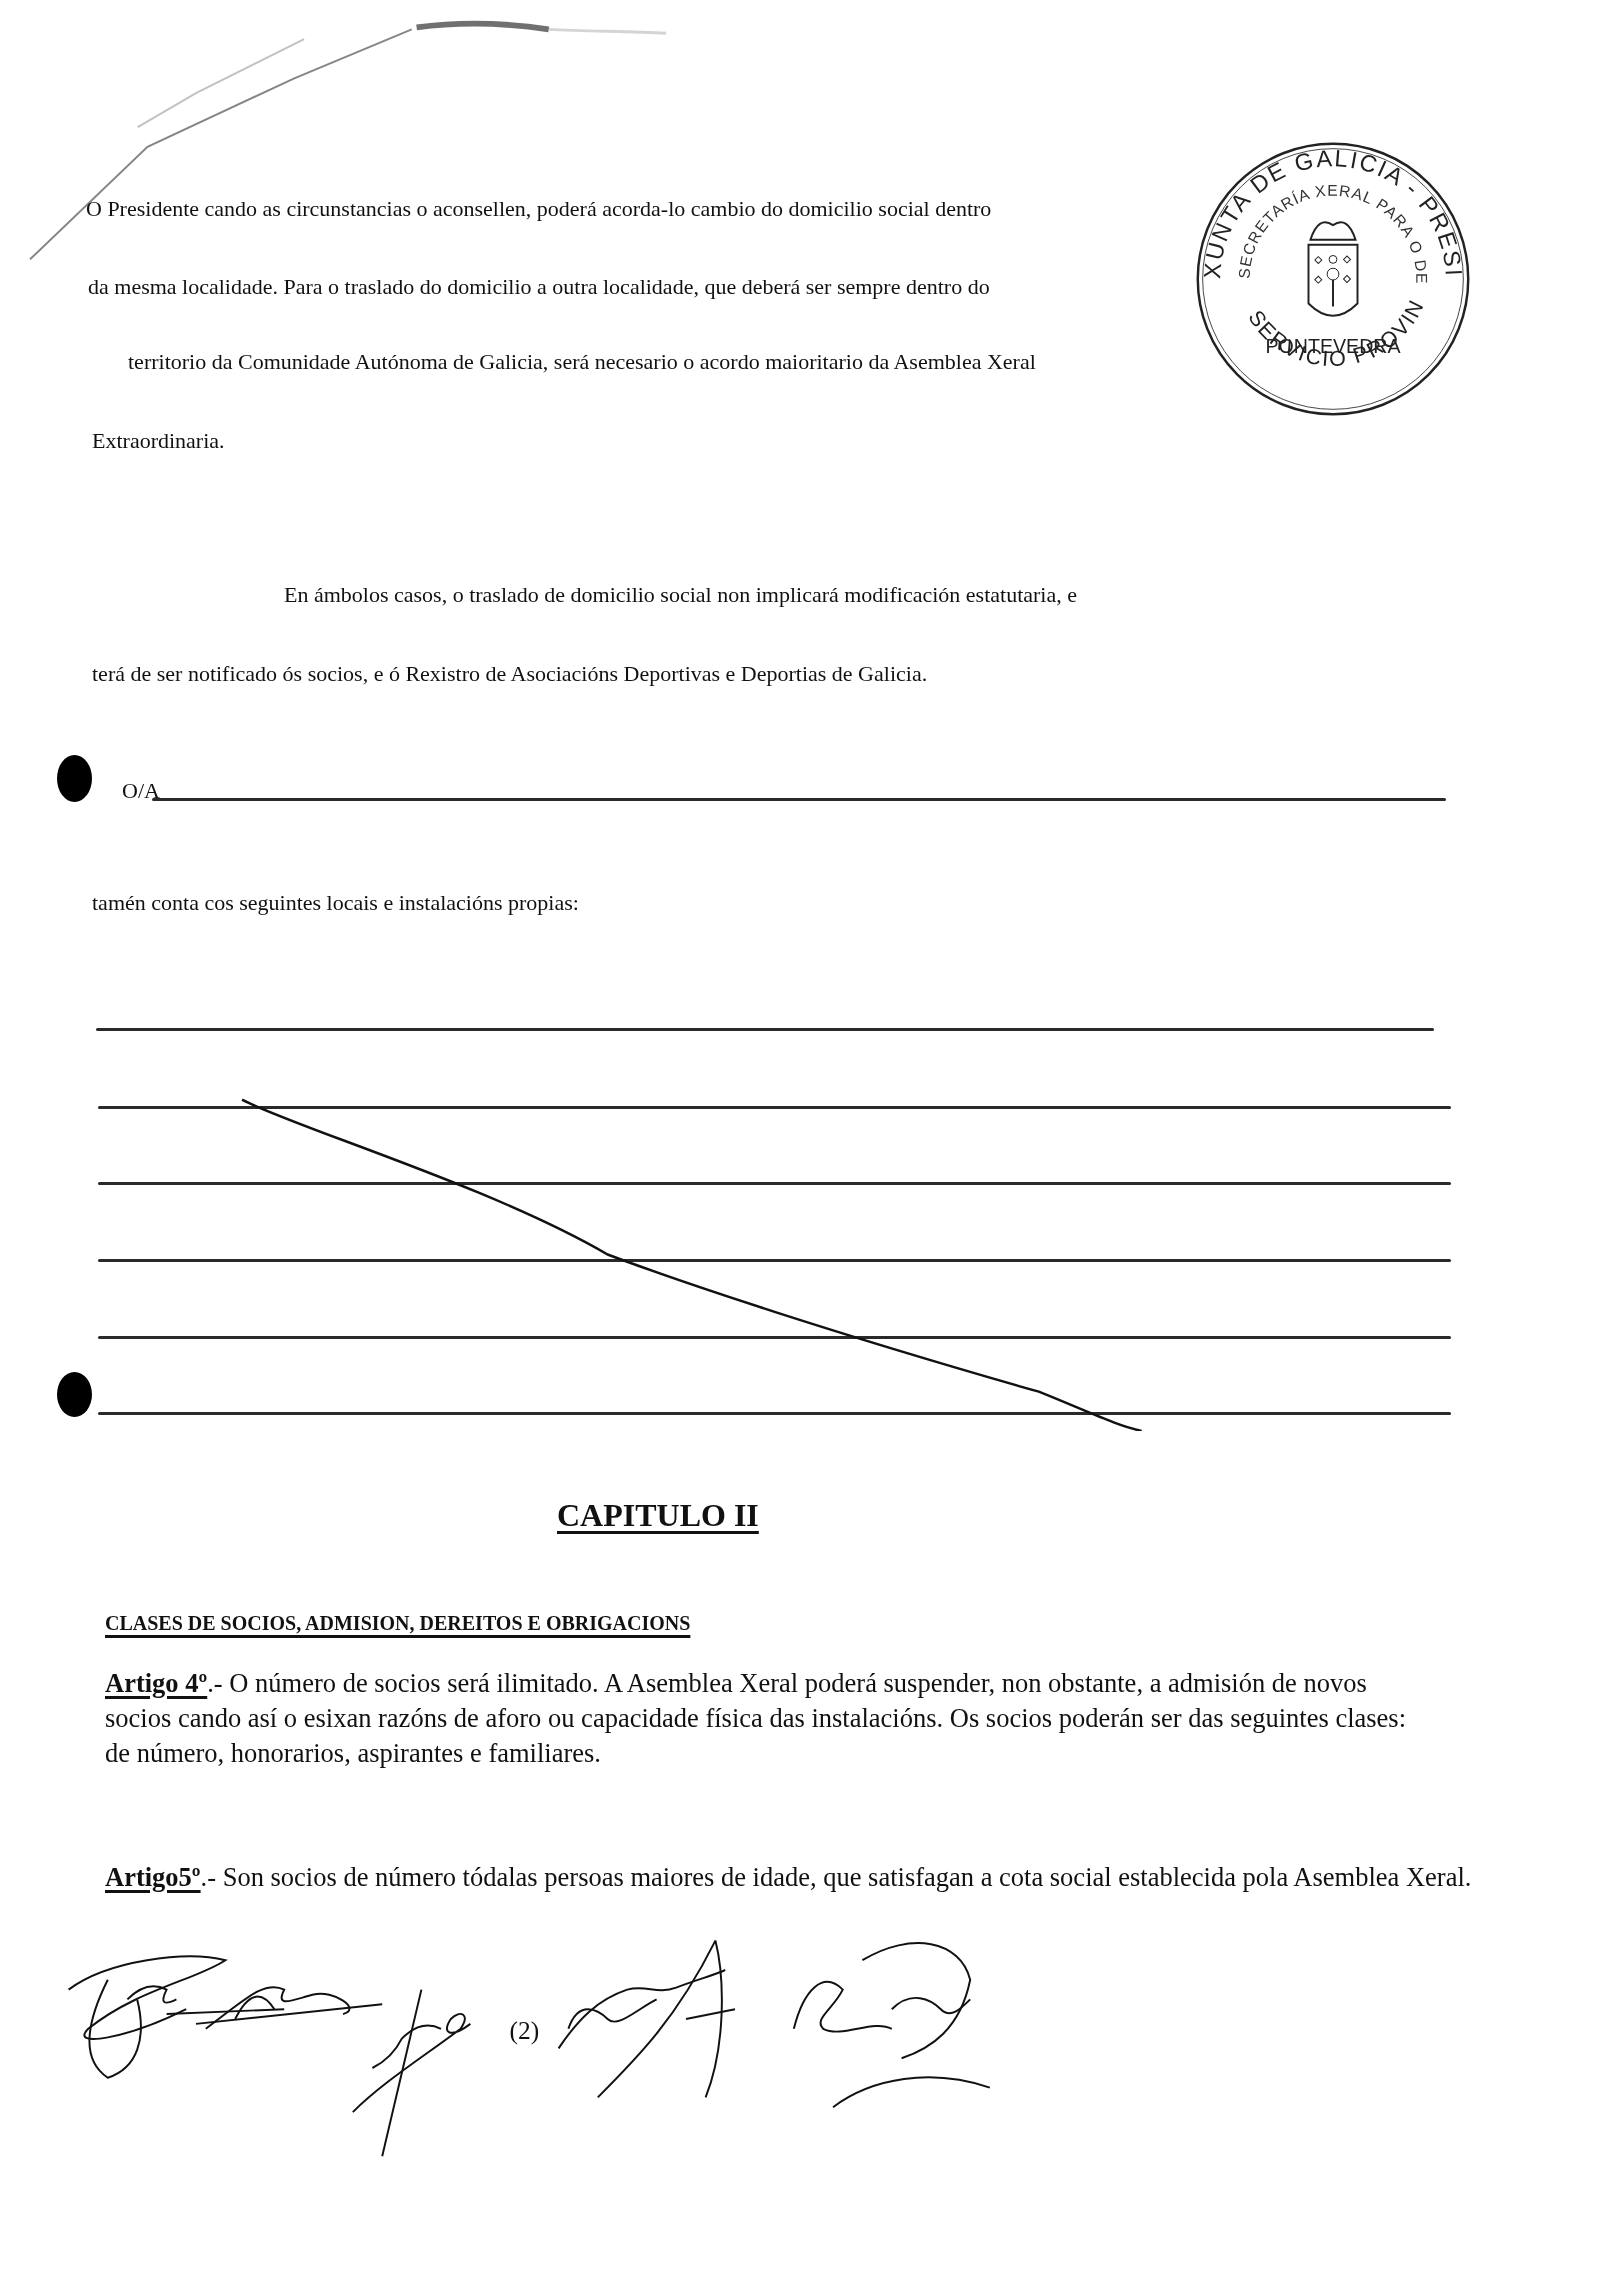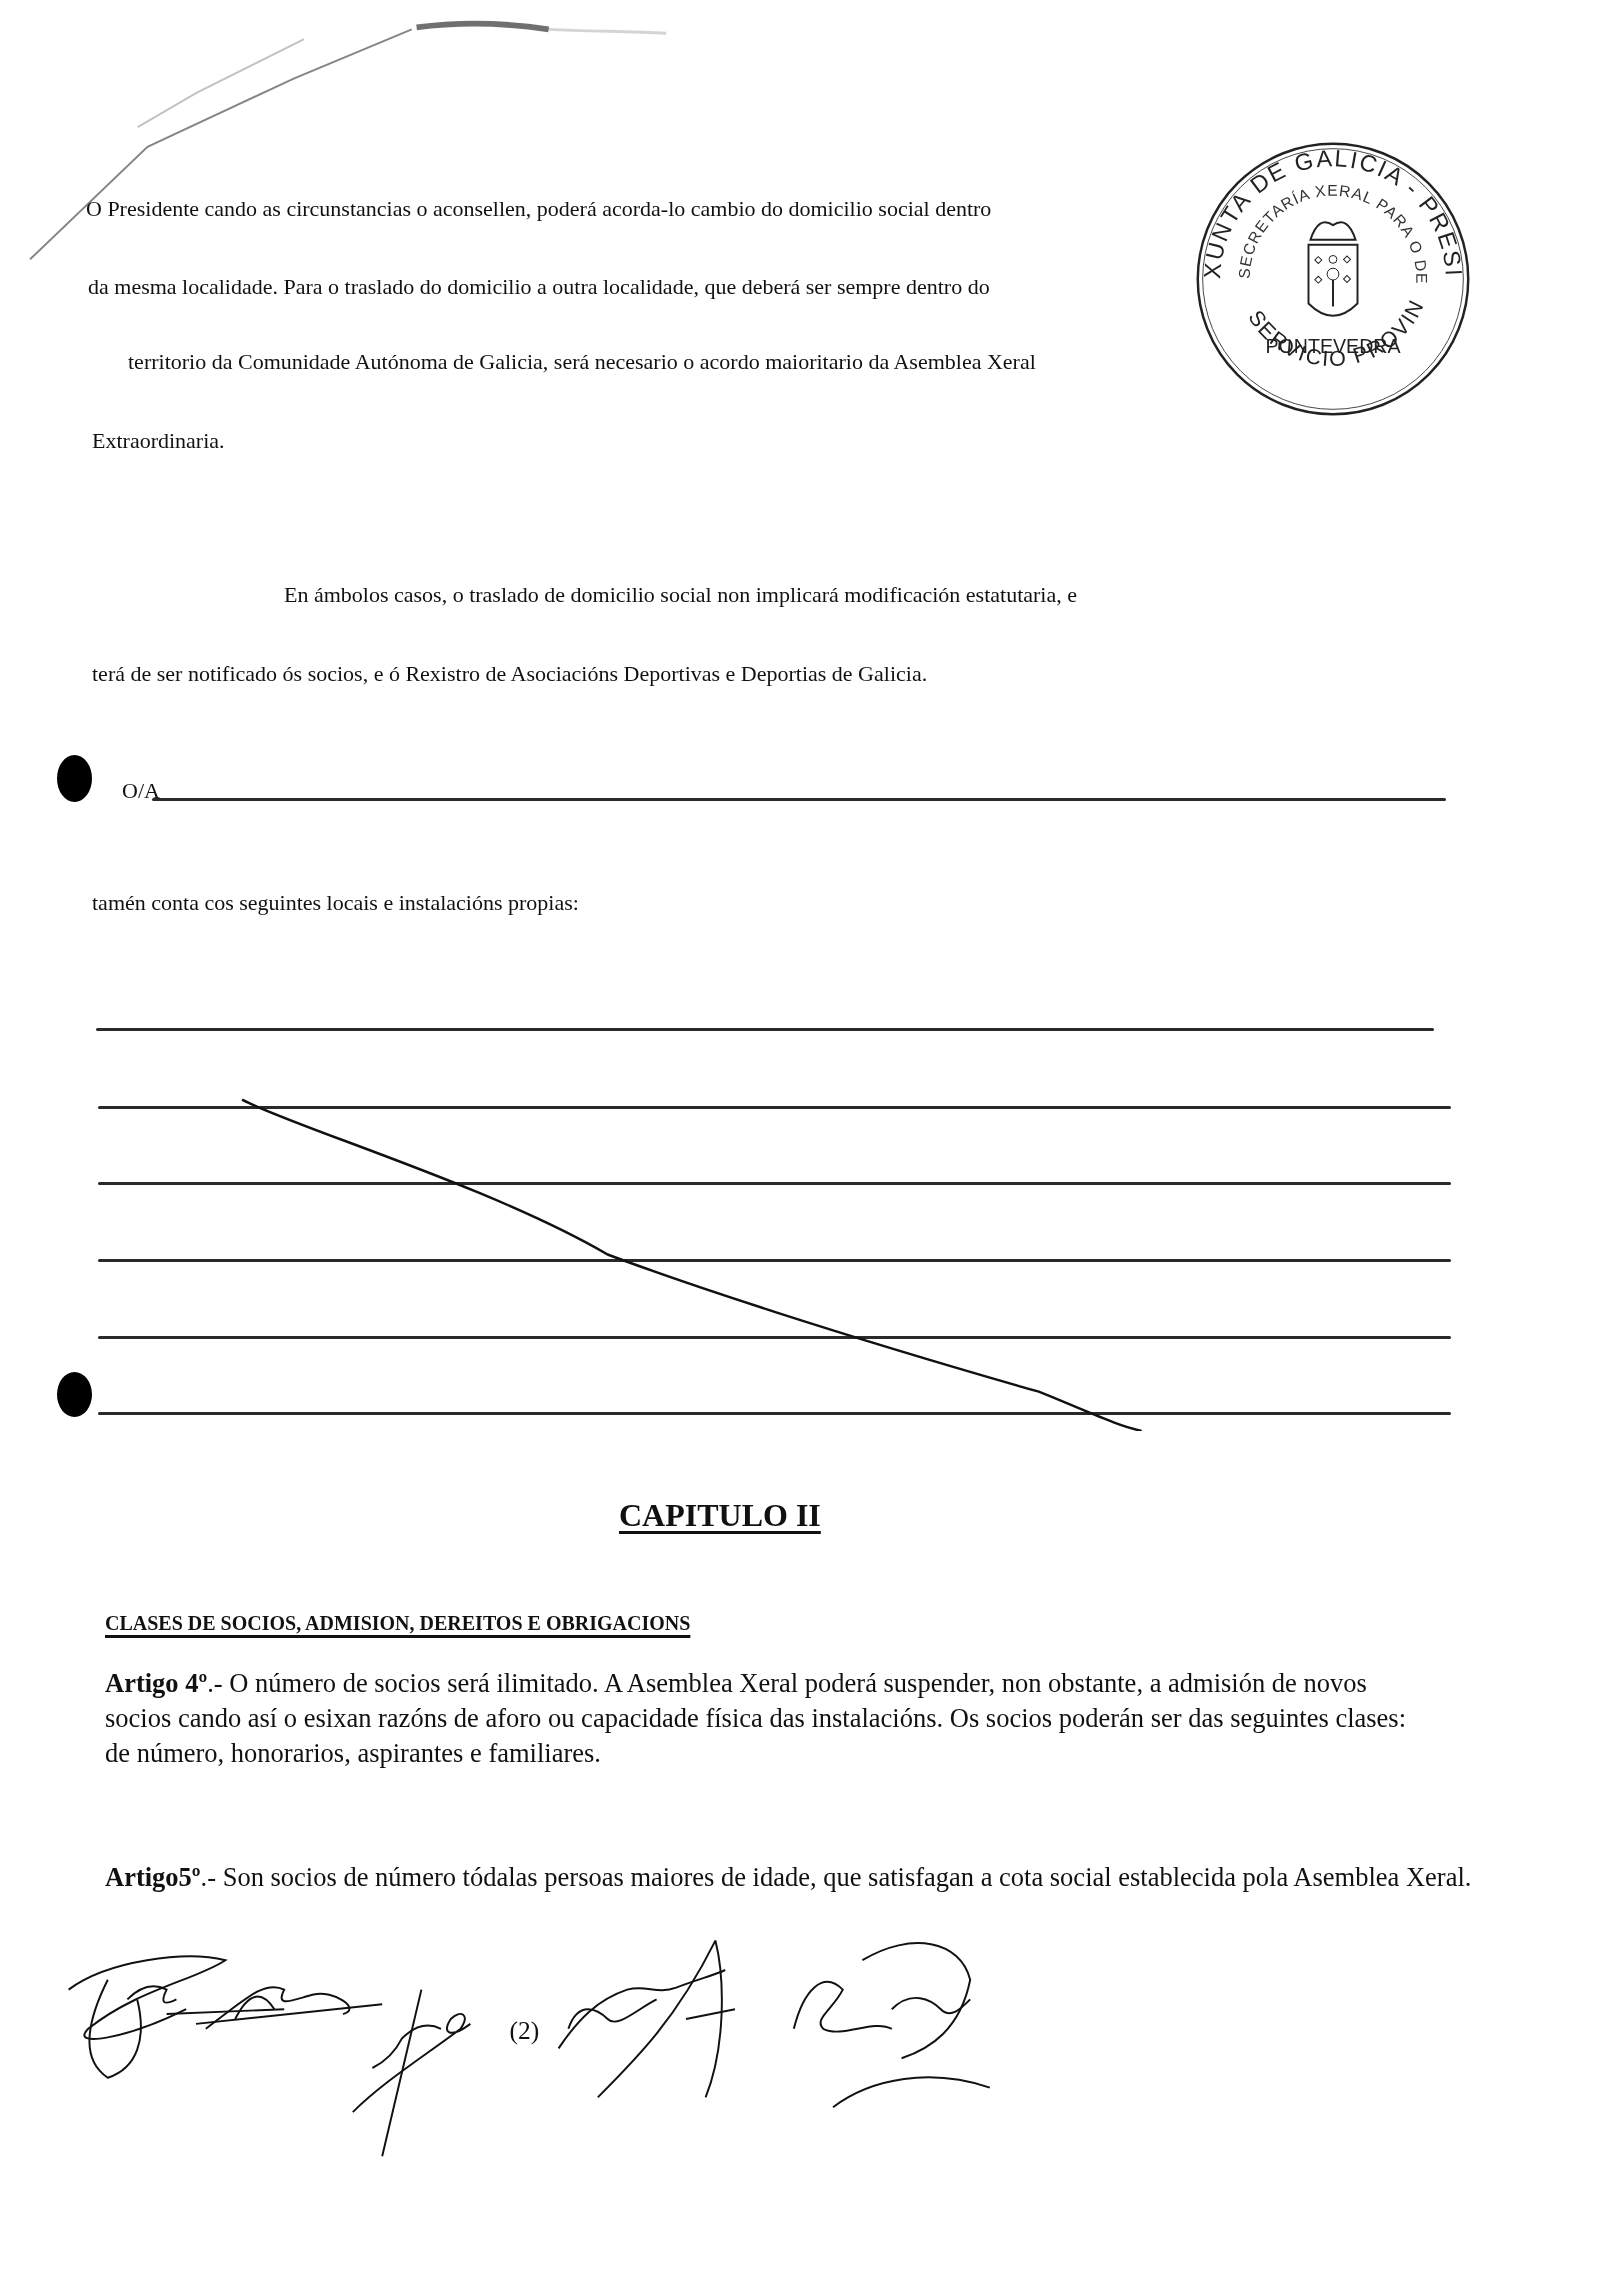--- a/index.html
+++ b/index.html
@@ -2,21 +2,21 @@
 <html><head>
 <meta charset="utf-8">
 <style>
   html, body { margin:0; padding:0; background:#ffffff; }
   body { width:1615px; height:2293px; position:relative; overflow:hidden;
          font-family:"Liberation Serif", "DejaVu Serif", serif; color:#111; }
   .line { position:absolute; white-space:nowrap; font-size:22px; line-height:33px; }
   .rule { position:absolute; height:2.9px; background:#2a2a2a; border-radius:2px; }
   .hole { position:absolute; background:#000; border-radius:50%; }
   .heading { position:absolute; font-weight:bold; text-decoration:underline; text-decoration-thickness:2.9px; text-underline-offset:4.9px; white-space:nowrap; }
-  .art-label { font-weight:bold; text-decoration-thickness:2.9px; text-underline-offset:3.9px; }
+  .art-label { font-weight:bold; text-decoration:underline; text-decoration-thickness:2.9px; text-underline-offset:3.9px; }
   .justify { position:absolute; font-size:26.5px; line-height:35px; }
   .stamp { position:absolute; }
   .sig { position:absolute; }
 </style>
 </head>
 <body>
 
 <svg style="position:absolute;left:0;top:0" width="706" height="274" viewBox="0 0 720 280">
   <path d="M420 30 L300 80 L150 150 L30 265" stroke="#666" stroke-width="2" fill="none" opacity="0.8"></path>
   <path d="M310 40 L200 95 L140 130" stroke="#999" stroke-width="2" fill="none" opacity="0.6"></path>
@@ -78,21 +78,21 @@
 <div class="rule" style="left:98px;top:1412px;width:1353px;"></div>
 
 <svg style="position:absolute;left:0;top:980px" width="1615" height="451" viewBox="0 0 1648 460">
   <path d="M245 121 C260 140 300 150 360 180 C460 225 560 280 620 346 C700 420 790 550 1000 420" stroke="none" fill="none"></path>
   <path d="M245 121 Q265 140 310 160 Q470 230 620 335 Q760 420 1060 370 L1160 425" stroke="#111" stroke-width="2" fill="none" opacity="0"></path>
   <path d="M247 122 C300 150 500 210 620 280 C700 310 850 360 1060 420 C1110 440 1140 455 1165 460" stroke="#111" stroke-width="2.5" fill="none"></path>
 </svg>
 
 <div class="hole" style="left:57px;top:1372px;width:35px;height:45px;"></div>
 
-<div class="heading" style="left:619px;top:1497px;font-size:32px;">CAPITULO II</div>
+<div class="heading" style="left:557px;top:1497px;font-size:32px;">CAPITULO II</div>
 
 <div class="heading" style="left:105px;top:1612px;font-size:20px;">CLASES DE SOCIOS, ADMISION, DEREITOS E OBRIGACIONS</div>
 
 <div class="justify" style="left:105px;top:1666px;width:1313px;">
   <span class="art-label">Artigo 4º</span><span>.- O número de socios será ilimitado. A Asemblea Xeral poderá suspender, non obstante, a admisión de novos socios cando así o esixan razóns de aforo ou capacidade física das instalacións. Os socios poderán ser das seguintes clases: de número, honorarios, aspirantes e familiares.</span>
 </div>
 
 <div class="justify" style="left:105px;top:1860px;width:1367px;text-align:justify;">
   <span class="art-label">Artigo5º</span><span>.- Son socios de número tódalas persoas maiores de idade, que satisfagan a cota social establecida pola Asemblea Xeral.</span>
 </div>

